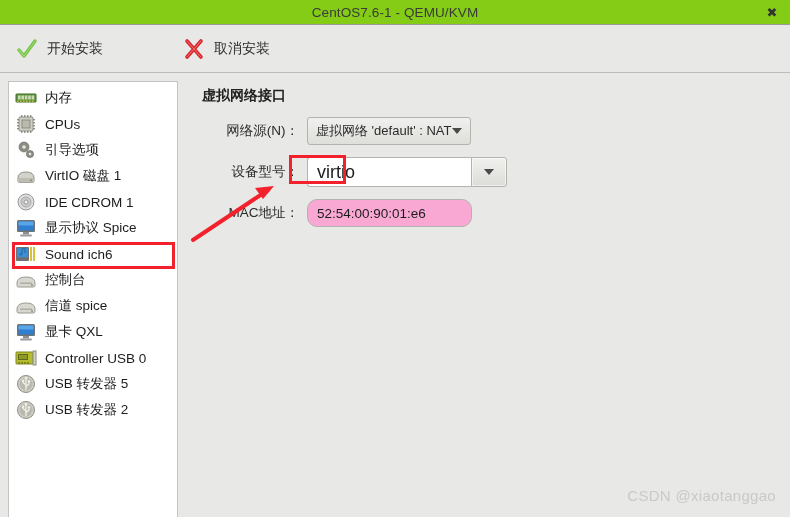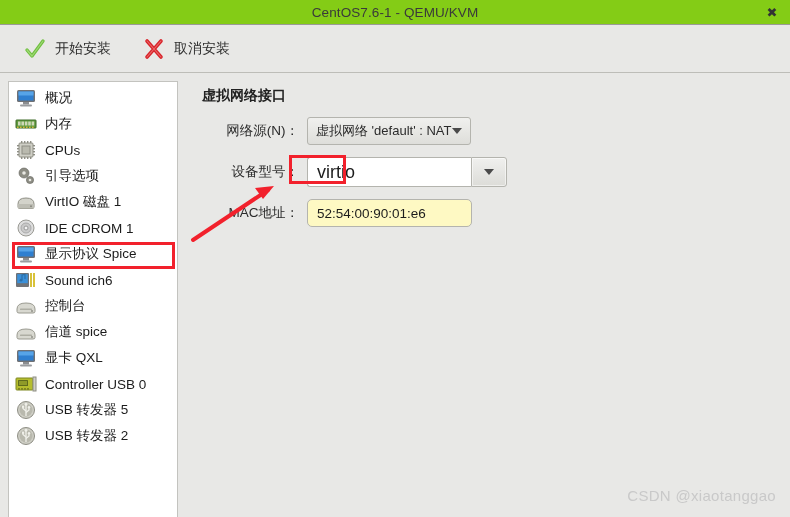--- a/index.html
+++ b/index.html
@@ -48,23 +48,24 @@
     cursor: pointer;
     line-height: 1;
   }
 
   
   .toolbar {
     height: 48px;
     background: #e8e8e6;
     display: flex;
     align-items: center;
-    padding-left: 20px;
+    padding-left: 12px;
     border-bottom: 1px solid #bdbdb8;
     box-sizing: border-box;
+    gap: 48px;
   }
   .tool-btn {
     display: flex;
     align-items: center;
     gap: 9px;
     padding: 4px 10px 4px 4px;
     cursor: pointer;
     border-radius: 3px;
     margin-right: 18px;
   }
@@ -208,23 +209,23 @@
     align-items: center;
     justify-content: center;
     cursor: pointer;
     box-shadow: inset 0 0 0 1px #ffffff88;
   }
 
   
   .entry-plain {
     width: 165px;
     height: 28px;
-    background: #fef9c3;
+    background: #f9a8d4;
     border: 1px solid #b4b4ae;
-    border-radius: 5px;
+    border-radius: 10px;
     display: flex;
     align-items: center;
     padding: 0 9px;
     font-size: 13.5px;
     color: #1c1c1c;
     box-sizing: border-box;
     cursor: text;
   }
 
   .caret {
@@ -302,30 +303,20 @@
     </svg>
     <span class="tool-label">取消安装</span>
   </div>
 
 </div>
 
 <div class="content">
 
   <div class="sidebar-wrap">
     <div class="sidebar" id="sidebar-list">
-        <div class="side-item">
-          <svg class="side-ico" viewBox="0 0 22 20">
-            <rect x="2" y="2" width="18" height="12" rx="1.5" fill="#6f7175"></rect>
-            <rect x="3.5" y="3.5" width="15" height="9" fill="#2f7fd0"></rect>
-            <rect x="3.5" y="3.5" width="15" height="4" fill="#57a4e8"></rect>
-            <rect x="8" y="14" width="6" height="2.5" fill="#8b8d90"></rect>
-            <rect x="5" y="16.5" width="12" height="2" rx="1" fill="#9a9c9f"></rect>
-          </svg>
-          <span class="side-label">概况</span>
-        </div>
         <div class="side-item">
           <svg class="side-ico" viewBox="0 0 22 20">
             <rect x="1" y="6" width="20" height="8" rx="0.5" fill="#5f9b3f" stroke="#3f6b28"></rect>
             <g fill="#cfd8b8">
               <rect x="3" y="7.5" width="2.6" height="4"></rect>
               <rect x="6.4" y="7.5" width="2.6" height="4"></rect>
               <rect x="9.8" y="7.5" width="2.6" height="4"></rect>
               <rect x="13.2" y="7.5" width="2.6" height="4"></rect>
               <rect x="16.6" y="7.5" width="2.6" height="4"></rect>
             </g>

